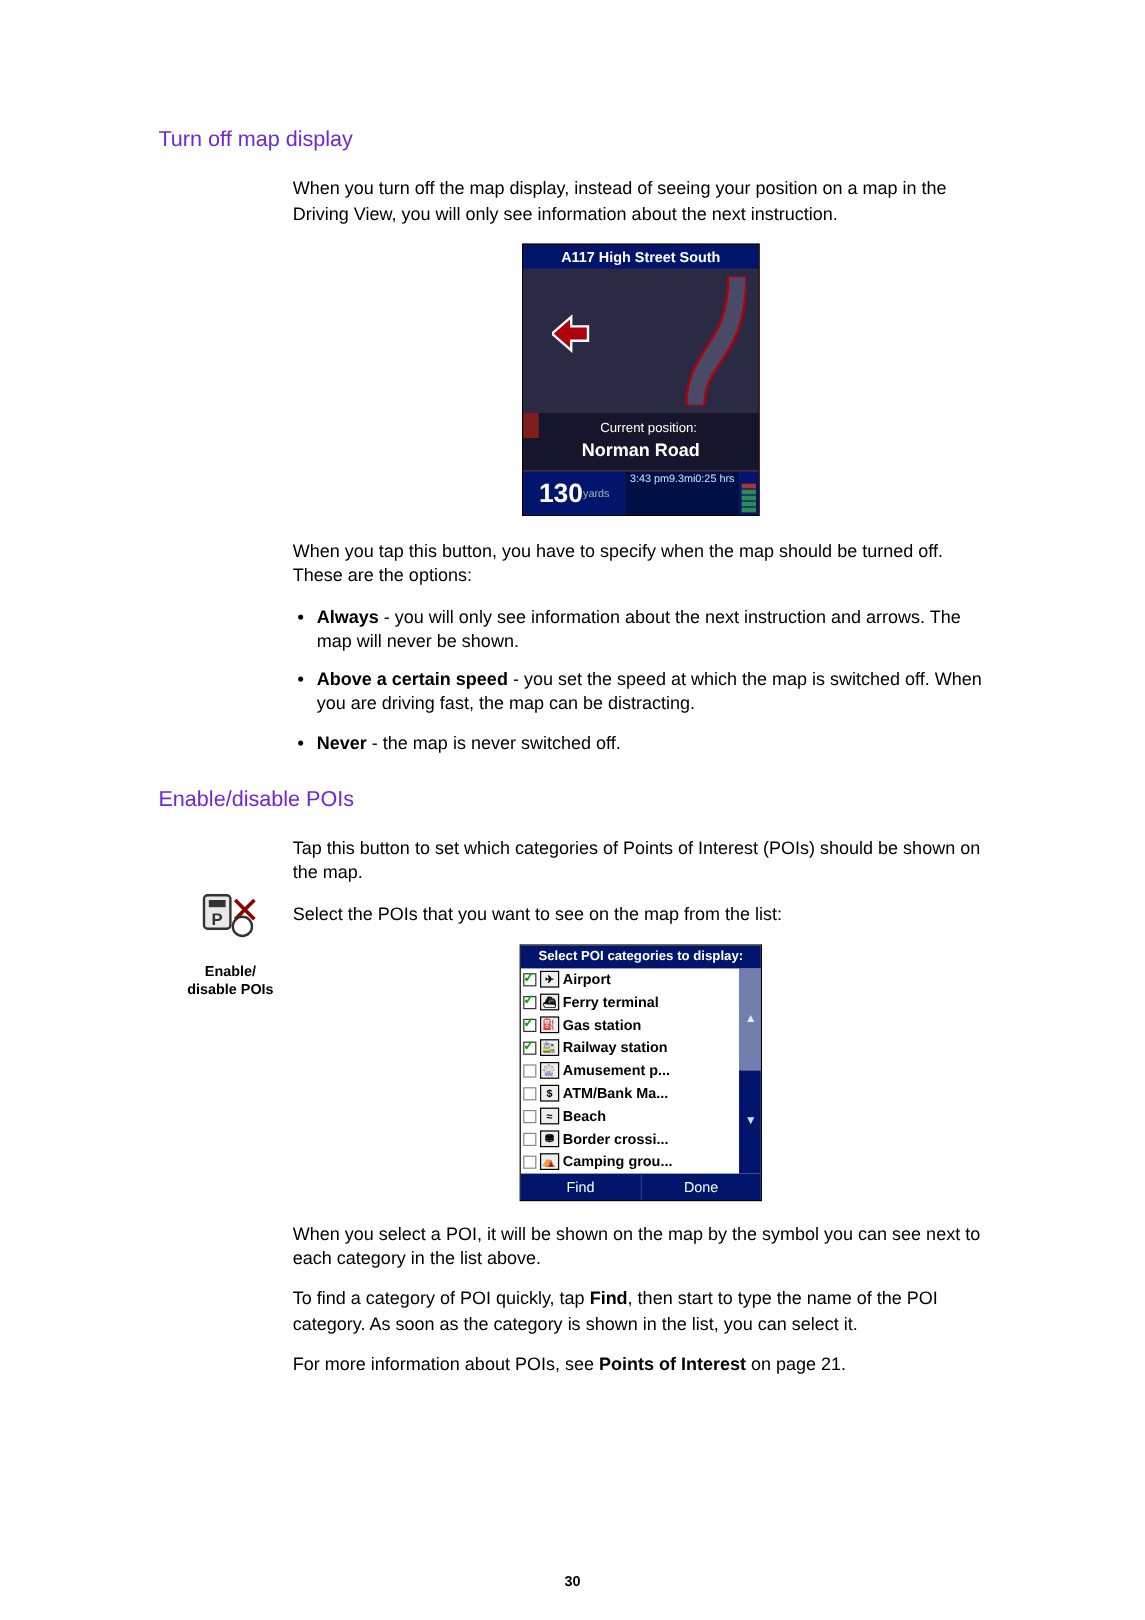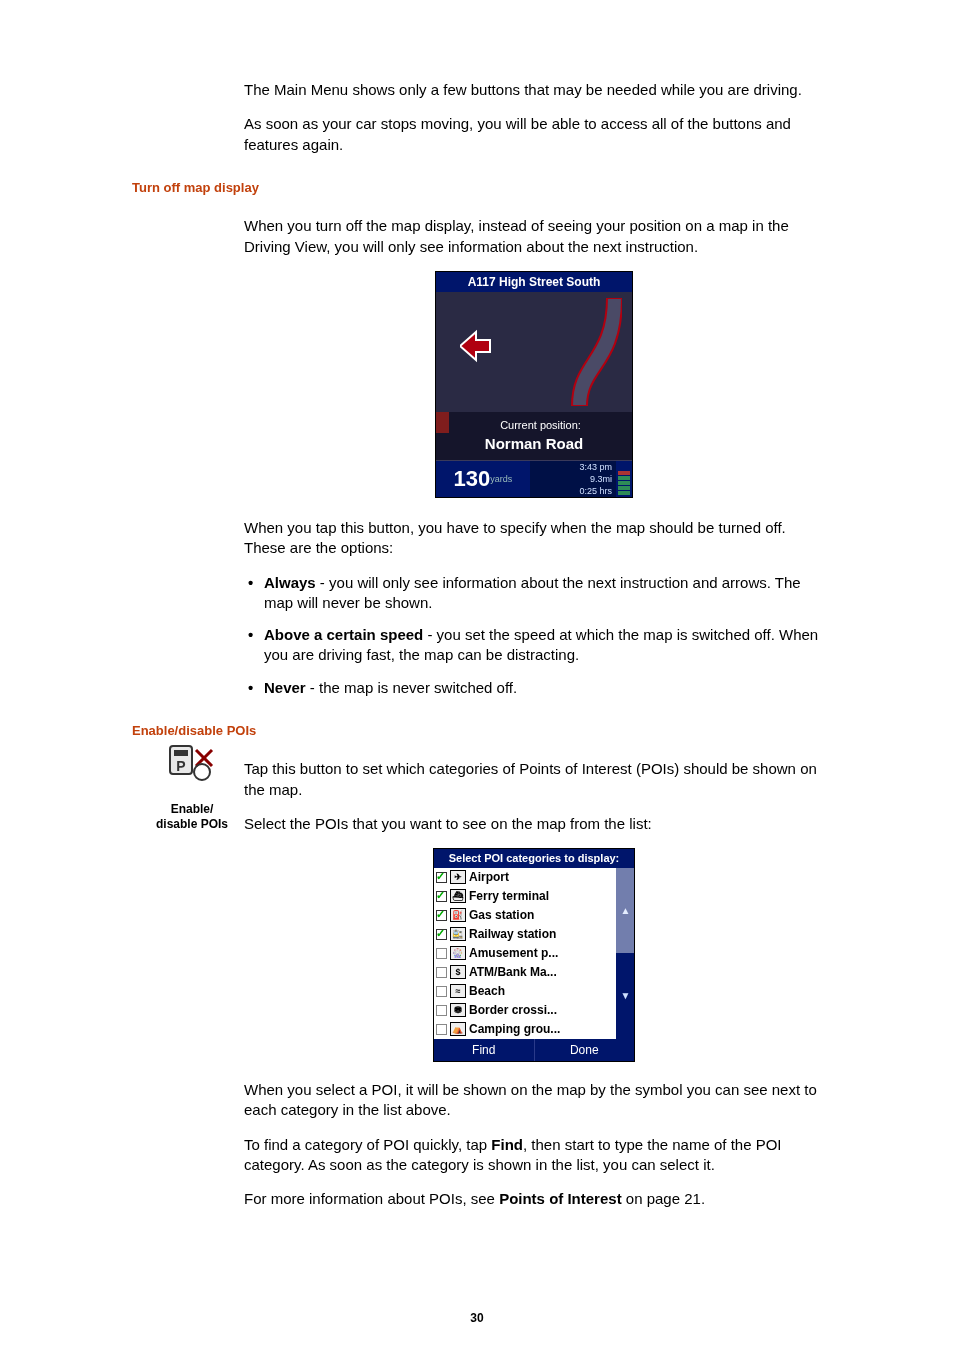--- a/index.html
+++ b/index.html
@@ -19,23 +19,23 @@
     padding: 80px 0 0 0;
   }
   .body-col {
     margin-left: 244px;
     width: 580px;
   }
   .para { margin: 0 0 14px 0; }
   .section-head {
     margin: 24px 0 20px 132px;
     width: 692px;
-    font-size: 13px;
-    font-weight: bold;
-    color: #c2410c;
+    font-size: 18px;
+    font-weight: normal;
+    color: #6d28d9;
   }
   .bullets { margin: 0 0 14px 0; padding: 0; list-style: none; }
   .bullets li { position: relative; padding-left: 20px; margin-bottom: 12px; }
   .bullets li::before {
     content: "•"; position: absolute; left: 4px; top: 0; font-weight: bold;
   }
   .b { font-weight: bold; }
   .page-num {
     position: absolute; left: 0; width: 954px; text-align: center;
     bottom: 24px; font-size: 12px; font-weight: bold;
@@ -74,21 +74,21 @@
     display: flex; height: 36px; border-top: 1px solid #3a3a5a;
   }
   .dv-dist {
     flex: 1.2; background: #00156b; display: flex; flex-direction: row;
     align-items: center; justify-content: center;
   }
   .dv-dist-num { font-size: 22px; font-weight: bold; line-height: 1; }
   .dv-dist-unit { font-size: 9px; color: #9bb; line-height: 1; }
   .dv-meta {
     flex: 1; background: #001046; font-size: 9px; color: #cfe0ff;
-    display: flex; flex-direction: column; justify-content: center; padding: 0 4px;
+    display: flex; flex-direction: row; justify-content: center; padding: 0 4px;
     box-sizing: border-box;
   }
   .dv-meta span { display: block; text-align: right; white-space: nowrap; }
   .dv-bars {
     width: 16px; background: #00156b; display: flex; flex-direction: column-reverse;
     padding: 2px; box-sizing: border-box; gap: 1px;
   }
   .dv-bars div { height: 4px; background: #2e8b57; }
   .dv-bars div.r { background: #a33; }
 
@@ -143,24 +143,20 @@
   .pl-btn {
     flex: 1; text-align: center; padding: 3px 0;
   }
   .pl-btn + .pl-btn { border-left: 1px solid #2a3a8a; }
 </style>
 </head>
 <body>
 
 <div class="page">
 
-  <div class="body-col">
-    <p class="para">The Main Menu shows only a few buttons that may be needed while you are driving.</p>
-    <p class="para">As soon as your car stops moving, you will be able to access all of the buttons and features again.</p>
-  </div>
 
   <h2 class="section-head">Turn off map display</h2>
 
   <div class="body-col">
     <p class="para">When you turn off the map display, instead of seeing your position on a map in the Driving View, you will only see information about the next instruction.</p>
 
     <div class="driveview">
       <div class="dv-top">A117 High Street South</div>
       <div class="dv-lane">
         <div class="arrow">

